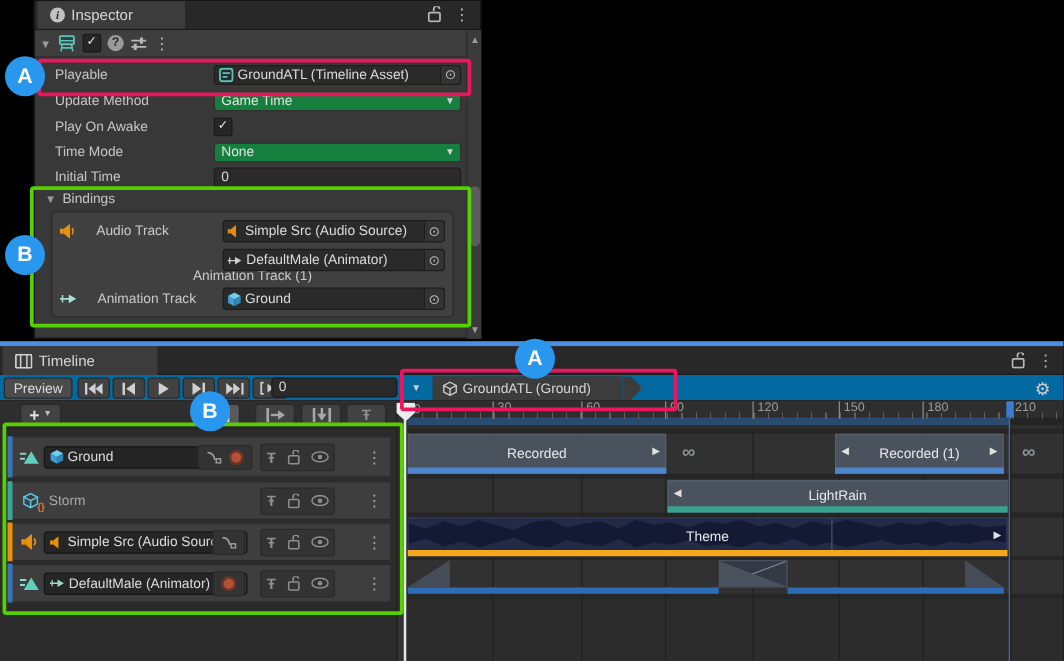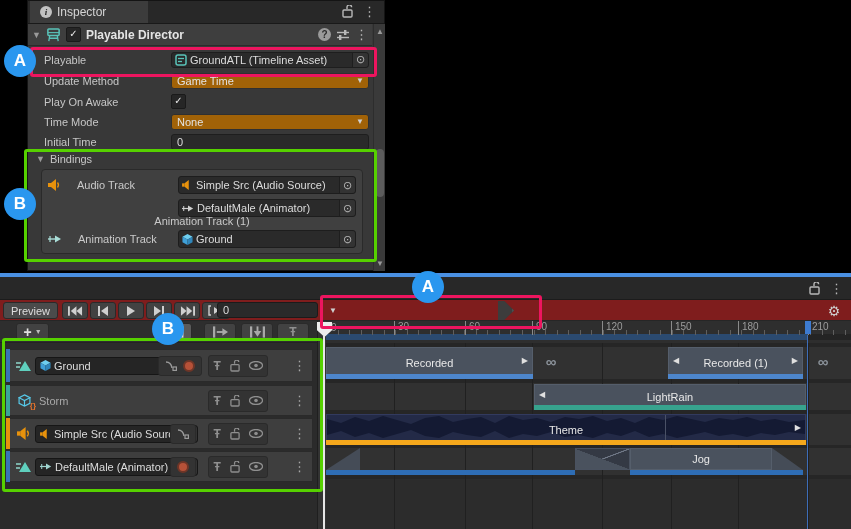--- a/index.html
+++ b/index.html
@@ -23,38 +23,38 @@
   .comp-title{color:#e4e4e4;font-weight:bold;font-size:12px;flex:1;}
   .checkbox{width:13px;height:13px;background:#262626;border:1px solid #1a1a1a;border-radius:2px;
             color:#e8e8e8;font-size:10px;line-height:12px;text-align:center;}
   .insp-row{left:0;width:344px;height:19px;display:flex;align-items:center;}
   .insp-label{position:absolute;left:16px;color:#c6c6c6;}
   .field{position:absolute;left:143px;width:198px;height:16px;background:#2a2a2a;border:1px solid #1e1e1e;
          border-radius:3px;display:flex;align-items:center;box-sizing:border-box;color:#dcdcdc;}
   .obj-field{padding-left:3px;gap:3px;}
   .obj-picker{margin-left:auto;border-left:1px solid #1e1e1e;width:15px;align-self:stretch;display:flex;
               align-items:center;justify-content:center;color:#b9b9b9;font-size:11px;background:#333;border-radius:0 3px 3px 0;}
-  .dropdown{background:#a16207;border:1px solid #303030;padding-left:5px;color:#e2e2e2;}
+  .dropdown{background:#15803d;border:1px solid #303030;padding-left:5px;color:#e2e2e2;}
   .dd-arrow{margin-left:auto;margin-right:4px;color:#cfcfcf;font-size:8px;}
   .textfield{padding-left:5px;}
   .bindings-box{left:13px;top:168px;width:320px;height:83px;background:#404040;border:1px solid #2a2a2a;border-radius:4px;}
   .bind-row{position:absolute;left:6px;width:308px;height:20px;display:flex;align-items:center;gap:16px;}
   .bind-label{color:#c9c9c9;}
   .bind-field{position:absolute;left:130px;width:178px;height:18px;background:#2a2a2a;border:1px solid #1d1d1d;
               border-radius:3px;display:flex;align-items:center;gap:3px;padding-left:3px;box-sizing:border-box;color:#dcdcdc;}
   .scrollbar{left:345px;top:23px;width:12px;height:247px;background:#3a3a3a;border-left:1px solid #2d2d2d;box-sizing:border-box;}
   .sb-arrow{position:absolute;left:0;width:12px;text-align:center;color:#9a9a9a;font-size:8px;}
   .sb-thumb{position:absolute;left:2px;top:125px;width:8px;height:48px;background:#5c5c5c;border-radius:4px;}
 
   
   #timeline{left:0;top:273px;width:851px;height:256px;background:#333;}
   .tl-accent{left:0;top:0;width:851px;height:4px;}
   .tl-tabbar{left:0;top:4px;width:851px;height:23px;background:#282828;border-bottom:1px solid #1c1c1c;box-sizing:border-box;}
   .tl-tab{position:absolute;left:2px;top:0;width:104px;height:23px;}
-  .tl-toolbar{left:0;top:27px;width:851px;height:21px;background:#7f1d1d;border-bottom:1px solid #262626;box-sizing:border-box;}
+  .tl-toolbar{left:0;top:27px;width:851px;height:21px;background:#0369a1;border-bottom:1px solid #262626;box-sizing:border-box;}
   .btn{background:#424242;border:1px solid #2a2a2a;border-radius:3px;display:flex;align-items:center;justify-content:center;box-sizing:border-box;}
   .preview-btn{position:absolute;left:3px;top:2px;width:55px;height:17px;color:#dedede;background:#4b4b4b;}
   .pb{position:absolute;top:2px;width:26px;height:17px;}
   .frame-field{position:absolute;left:217px;top:2px;width:101px;height:16px;background:#2a2a2a;border:1px solid #1b1b1b;
                border-radius:3px;color:#dedede;padding-left:5px;display:flex;align-items:center;box-sizing:border-box;}
   .crumb-dd{position:absolute;left:323px;top:2px;width:20px;height:17px;color:#cfcfcf;font-size:8px;display:flex;align-items:center;justify-content:center;}
   .breadcrumb{position:absolute;left:346px;top:1px;width:152px;height:19px;background:#3c3c3c;display:flex;align-items:center;gap:4px;
               padding-left:8px;color:#d6d6d6;box-sizing:border-box;}
   .crumb-tip{position:absolute;left:498px;top:1px;width:14px;height:19px;background:#3c3c3c;
              clip-path:polygon(0 0,40% 0,100% 50%,40% 100%,0 100%);border-right:2px solid #4e4e4e;}
@@ -140,21 +140,20 @@
     </div>
 
     <div class="abs comp-header">
       <span class="foldout">▼</span>
       <svg width="15" height="15" viewBox="0 0 16 16">
         <rect x="2" y="2" width="12" height="7" rx="1" fill="none" stroke="#59c3b9" stroke-width="1.6"></rect>
         <line x1="2" y1="6" x2="14" y2="6" stroke="#59c3b9" stroke-width="1.2"></line>
         <path d="M4 9 L3 15 M12 9 L13 15 M3.5 12 L12.5 12" stroke="#59c3b9" stroke-width="1.4" fill="none"></path>
       </svg>
       <span class="checkbox">✓</span>
-      <span class="comp-title">Playable Director</span>
       <span style="width:13px;height:13px;border-radius:50%;background:#9a9a9a;color:#2b2b2b;font-weight:bold;font-size:10px;line-height:13px;text-align:center;">?</span>
       <svg width="14" height="12" viewBox="0 0 14 12">
         <line x1="1" y1="3.5" x2="13" y2="3.5" stroke="#b8b8b8" stroke-width="1.4"></line>
         <line x1="1" y1="8.5" x2="13" y2="8.5" stroke="#b8b8b8" stroke-width="1.4"></line>
         <rect x="8" y="1" width="2.4" height="5" fill="#b8b8b8"></rect>
         <rect x="3" y="6" width="2.4" height="5" fill="#b8b8b8"></rect>
       </svg>
       <span class="kebab">⋮</span>
     </div>
 
@@ -263,20 +262,28 @@
       <span class="sb-arrow" style="top:3px;">▲</span>
       <div class="sb-thumb"></div>
       <span class="sb-arrow" style="bottom:3px;">▼</span>
     </div>
   </div>
 
   <div class="abs" id="timeline">
     <div class="abs tl-accent" style="background:#4a90e2;"></div>
 
     <div class="abs tl-tabbar">
+      <div class="tab tl-tab">
+        <svg width="14" height="12" viewBox="0 0 14 12">
+          <rect x="0.7" y="0.7" width="12.6" height="10.6" rx="1" fill="none" stroke="#cfcfcf" stroke-width="1.4"></rect>
+          <line x1="4.5" y1="1" x2="4.5" y2="11" stroke="#cfcfcf" stroke-width="1.2"></line>
+          <line x1="9.5" y1="1" x2="9.5" y2="11" stroke="#cfcfcf" stroke-width="1.2"></line>
+        </svg>
+        <span>Timeline</span>
+      </div>
       <div class="winicons" style="position:absolute;right:8px;top:5px;">
         <svg width="11" height="13" viewBox="0 0 11 13">
           <rect x="1" y="5" width="9" height="7" rx="1" fill="none" stroke="#b8b8b8" stroke-width="1.4"></rect>
           <path d="M3.5 5 V3.2 A2.3 2.3 0 0 1 8.1 3.2" fill="none" stroke="#b8b8b8" stroke-width="1.4" transform="translate(1.5,-1)"></path>
         </svg>
         <span class="kebab">⋮</span>
       </div>
     </div>
 
     <div class="abs tl-toolbar">
@@ -318,20 +325,27 @@
         <svg width="16" height="11" viewBox="0 0 16 11">
             <path d="M3 1 H1 V10 H3" stroke="#cfcfcf" stroke-width="1.4" fill="none"></path>
             <path d="M13 1 H15 V10 H13" stroke="#cfcfcf" stroke-width="1.4" fill="none"></path>
             <polygon points="6,2 11,5.5 6,9" fill="#cfcfcf"></polygon>
           </svg>
       </div>
       <div class="frame-field">
         <span>0</span>
       </div>
       <div class="crumb-dd">▼</div>
+      <div class="breadcrumb">
+        <svg width="12" height="12" viewBox="0 0 12 12">
+          <polygon points="6,0.8 11,3.4 6,6 1,3.4" fill="none" stroke="#cfcfcf" stroke-width="1.1"></polygon>
+          <path d="M1 3.4 V8.6 L6 11.2 L11 8.6 V3.4 M6 6 V11.2" fill="none" stroke="#cfcfcf" stroke-width="1.1"></path>
+        </svg>
+        <span class="ellip">GroundATL (Ground)</span>
+      </div>
       <div class="crumb-tip"></div>
       <div class="gear-btn">⚙</div>
     </div>
 
     <div class="abs tl-toolbar2">
       <div class="btn add-btn">
         <span style="font-size:14px;font-weight:bold;">+</span>
         <span style="font-size:7px;color:#bdbdbd;">▼</span>
       </div>
       <div class="btn mode-btn mode-sel" style="left:160px;">
@@ -552,23 +566,20 @@
           <polygon fill="#141a33" points="0,12 0,4 14,8 28,2 42,6 56,1 70,5 84,9 98,3 112,1 126,7 140,4 154,2 168,8 182,1 196,5 210,3 224,7 238,2 252,4 266,1 280,6 294,3 308,8 322,2 336,5 350,1 364,4 378,7 392,3 406,5 420,2 434,6 448,4 462,7 478,5 478,19 462,17 448,20 434,18 420,22 406,19 392,21 378,17 364,20 350,23 336,19 322,22 308,16 294,21 280,18 266,23 252,20 238,22 224,17 210,21 196,19 182,23 168,16 154,22 140,20 126,17 112,23 98,21 84,15 70,19 56,23 42,18 28,22 14,16 0,20"></polygon>
         </svg>
         <span style="position:relative;z-index:2;">Theme</span>
         <div style="position:absolute;left:338px;top:0;width:1px;height:26px;background:#4a5166;"></div>
         <span class="cliparrow" style="right:4px;z-index:2;">▶</span>
         <div class="stripe" style="background:#f5a81c;"></div>
       </div>
 
       <div class="ramp" style="left:0;top:105px;width:34px;height:22px;clip-path:polygon(100% 0,100% 100%,0 100%);"></div>
       <div class="xfade" style="left:249px;top:105px;width:55px;height:22px;"></div>
-      <div class="clip" style="left:304px;top:105px;width:142px;height:22px;">
-        <span>Jog</span>
-      </div>
       <div class="ramp" style="left:446px;top:105px;width:31px;height:22px;clip-path:polygon(0 0,100% 100%,0 100%);"></div>
       <div style="position:absolute;left:0;top:127px;width:249px;height:5px;background:#2e6db5;"></div>
       <div style="position:absolute;left:304px;top:127px;width:173px;height:5px;background:#2e6db5;"></div>
     </div>
 
     <div class="abs playhead"></div>
     <div class="abs playline"></div>
     <div class="abs endline"></div>
   </div>
 

